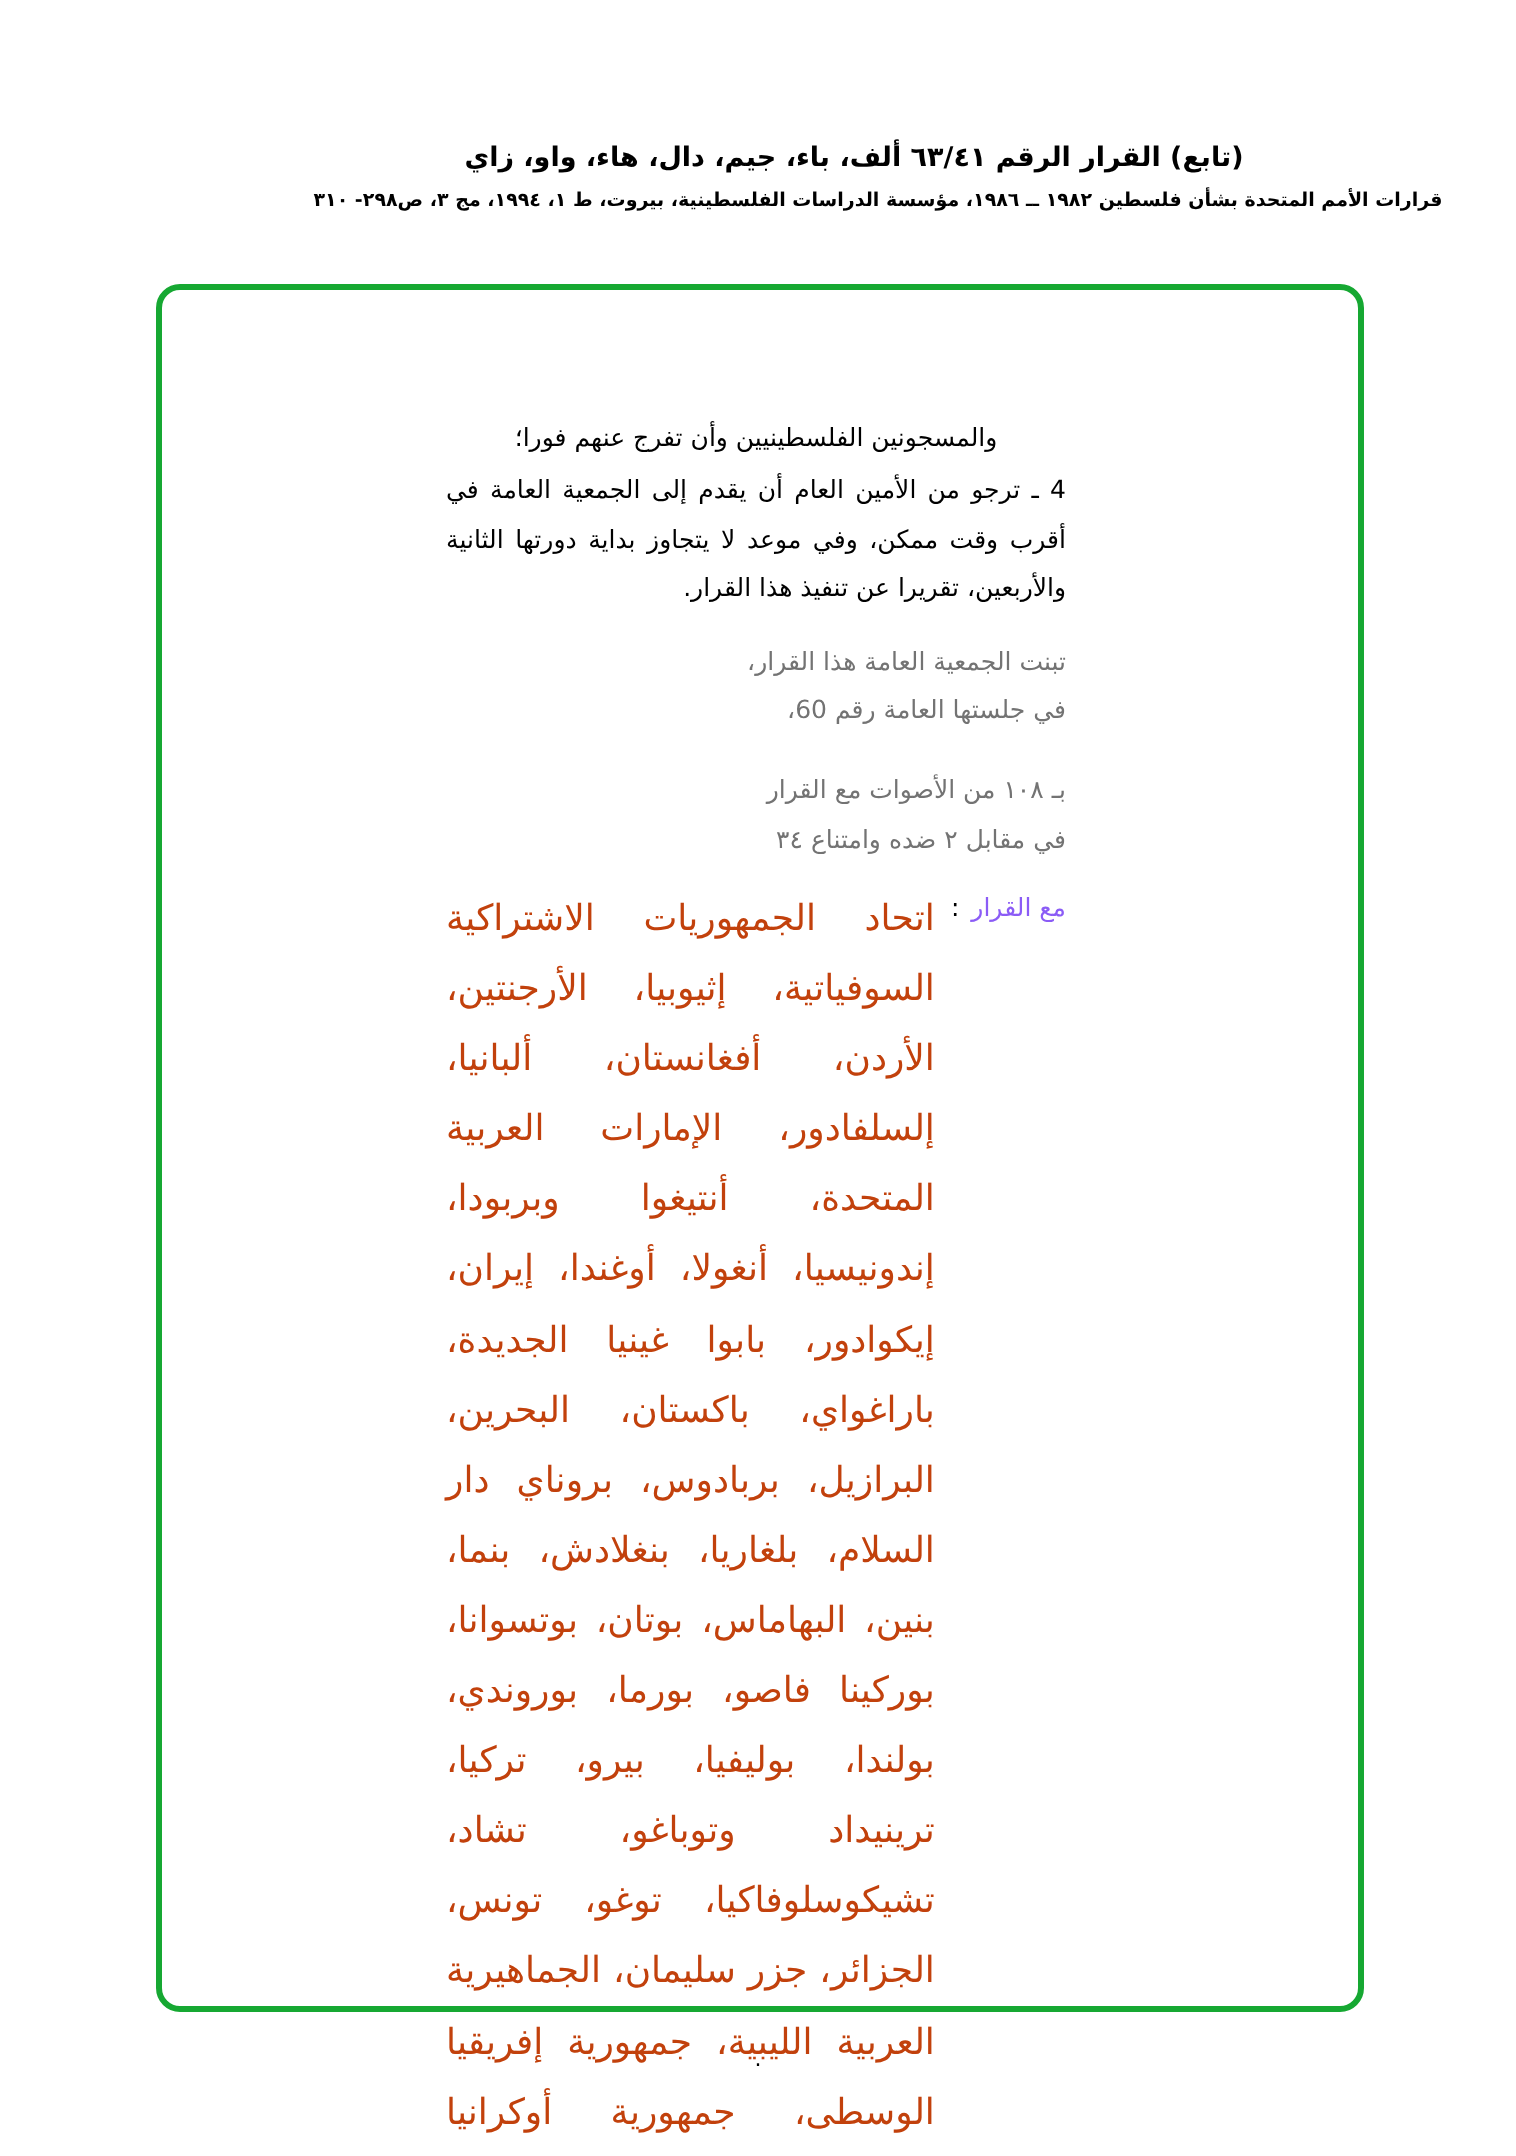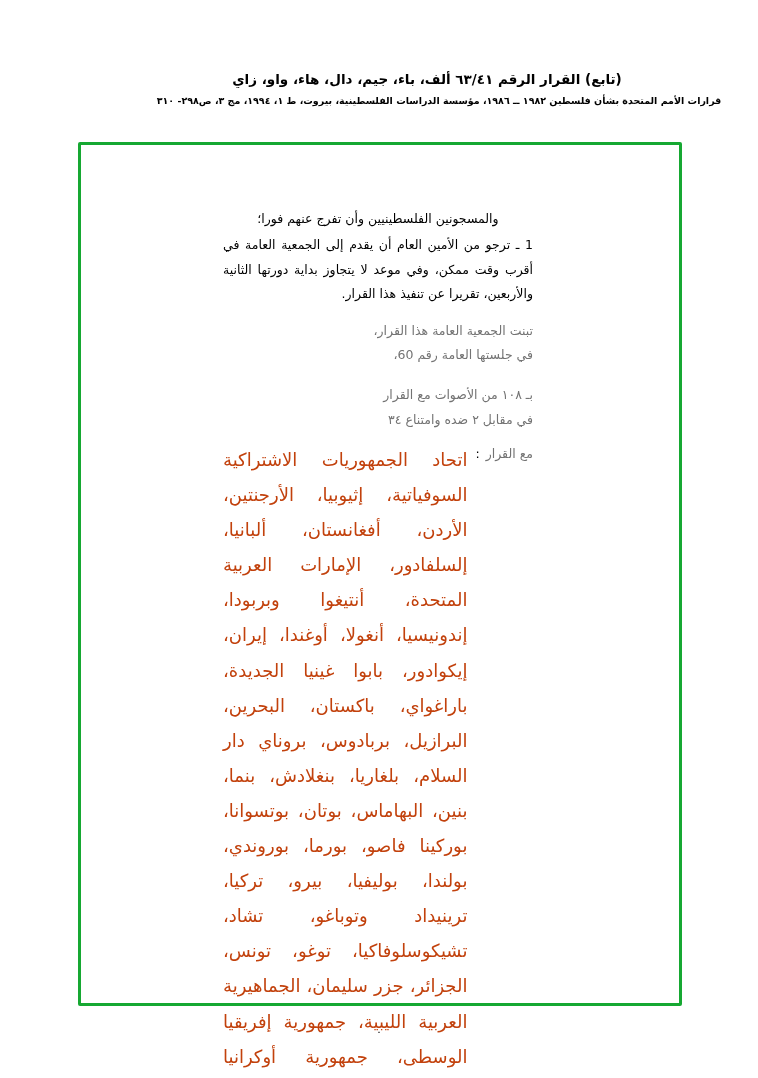--- a/index.html
+++ b/index.html
@@ -40,21 +40,21 @@
     line-height: 1.4;
     padding-left: 24px;
   }
   .frame {
     position: absolute;
     top: 142px;
     left: 78px;
     width: 604px;
     height: 864px;
     border: 3px solid #16a832;
-    border-radius: 2px;
+    border-radius: 12px;
     background: #ffffff;
     box-sizing: border-box;
   }
   .body-col {
     position: absolute;
     top: 62px;
     right: 146px;
     width: 310px;
     direction: rtl;
   }
@@ -87,21 +87,21 @@
     margin-top: 10px;
     display: flex;
     flex-direction: row;
     align-items: flex-start;
     direction: rtl;
   }
   .with-label .label {
     flex: 0 0 auto;
     font-size: 12.5px;
     line-height: 1.95;
-    color: #737373;
+    color: #8b5cf6;
     white-space: nowrap;
     padding-left: 6px;
   }
   .with-label .colon {
     flex: 0 0 auto;
     font-size: 12.5px;
     line-height: 1.95;
     color: #000000;
     padding-left: 8px;
   }
@@ -132,21 +132,21 @@
     <div class="header-title">(تابع) القرار الرقم ٦٣/٤١ ألف، باء، جيم، دال، هاء، واو، زاي</div>
     <div class="header-sub">قرارات الأمم المتحدة بشأن فلسطين ١٩٨٢ ــ ١٩٨٦، مؤسسة الدراسات الفلسطينية، بيروت، ط ١، ١٩٩٤، مج ٣، ص٢٩٨- ٣١٠</div>
   </div>
 
   <div class="frame">
 
     <div class="body-col">
 
       <div class="para">والمسجونين الفلسطينيين وأن تفرج عنهم فورا؛</div>
 
-      <div class="para justify-last-right">1 ـ ترجو من الأمين العام أن يقدم إلى الجمعية العامة في أقرب وقت ممكن، وفي موعد لا يتجاوز بداية دورتها الثانية والأربعين، تقريرا عن تنفيذ هذا القرار.</div>
+      <div class="para justify-last-right">4 ـ ترجو من الأمين العام أن يقدم إلى الجمعية العامة في أقرب وقت ممكن، وفي موعد لا يتجاوز بداية دورتها الثانية والأربعين، تقريرا عن تنفيذ هذا القرار.</div>
 
       <div class="block-lines">
         <div class="line">تبنت الجمعية العامة هذا القرار،</div>
         <div class="line">في جلستها العامة رقم 60،</div>
         <div class="line votes-block">بـ ١٠٨ من الأصوات مع القرار</div>
         <div class="line">في مقابل ٢ ضده وامتناع ٣٤</div>
       </div>
 
       <div class="with-label">
         <div class="label">مع القرار</div>

